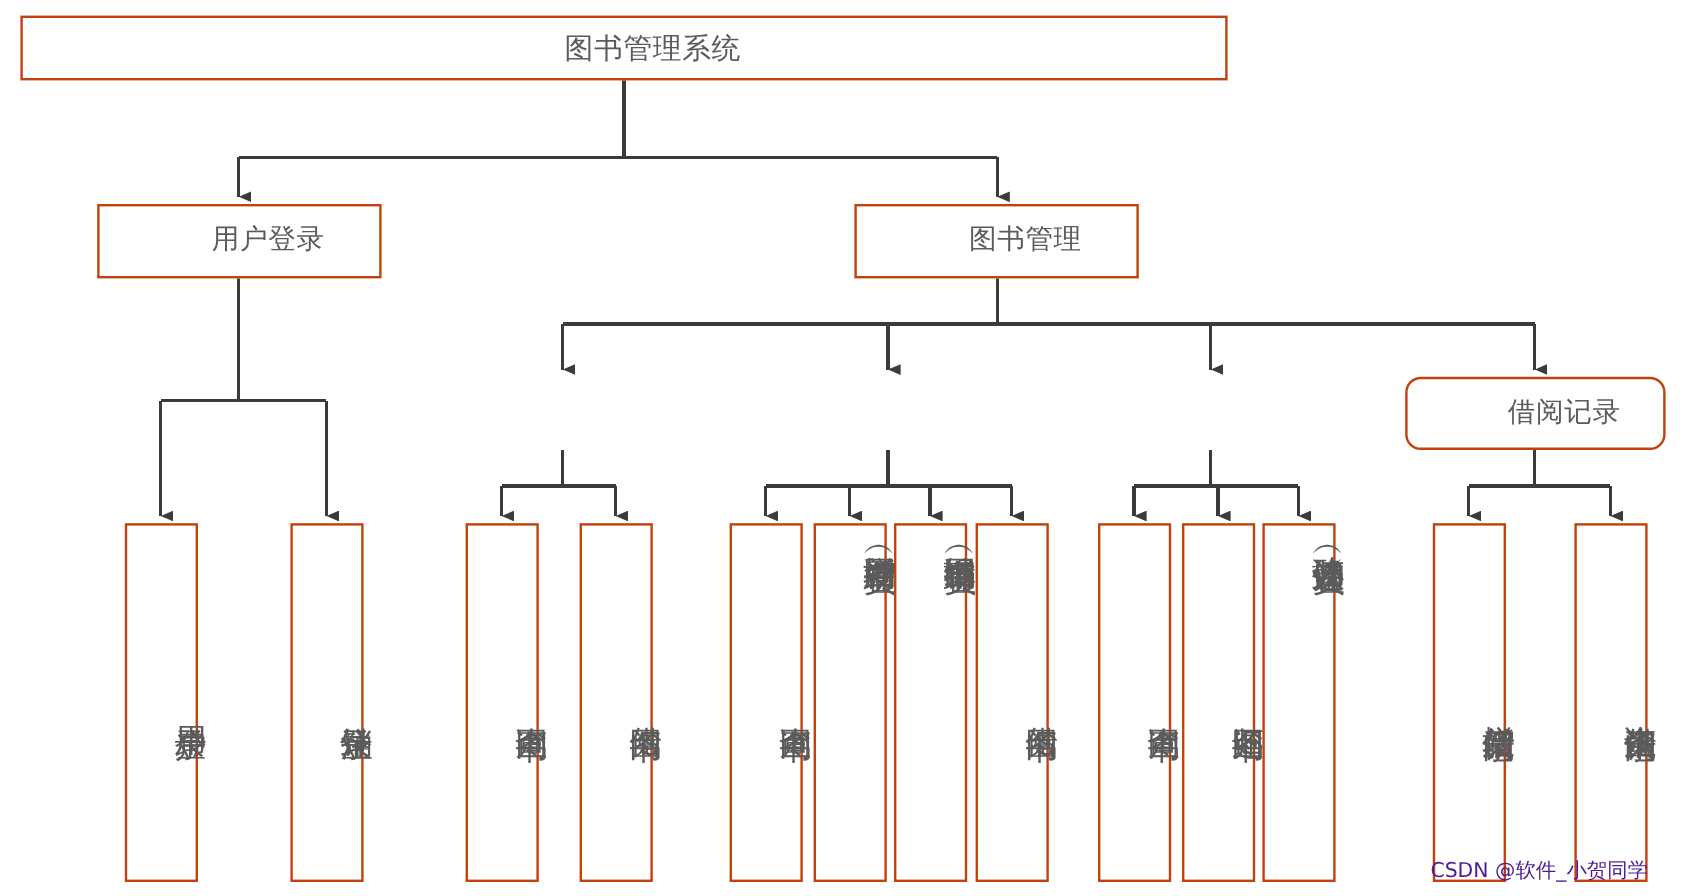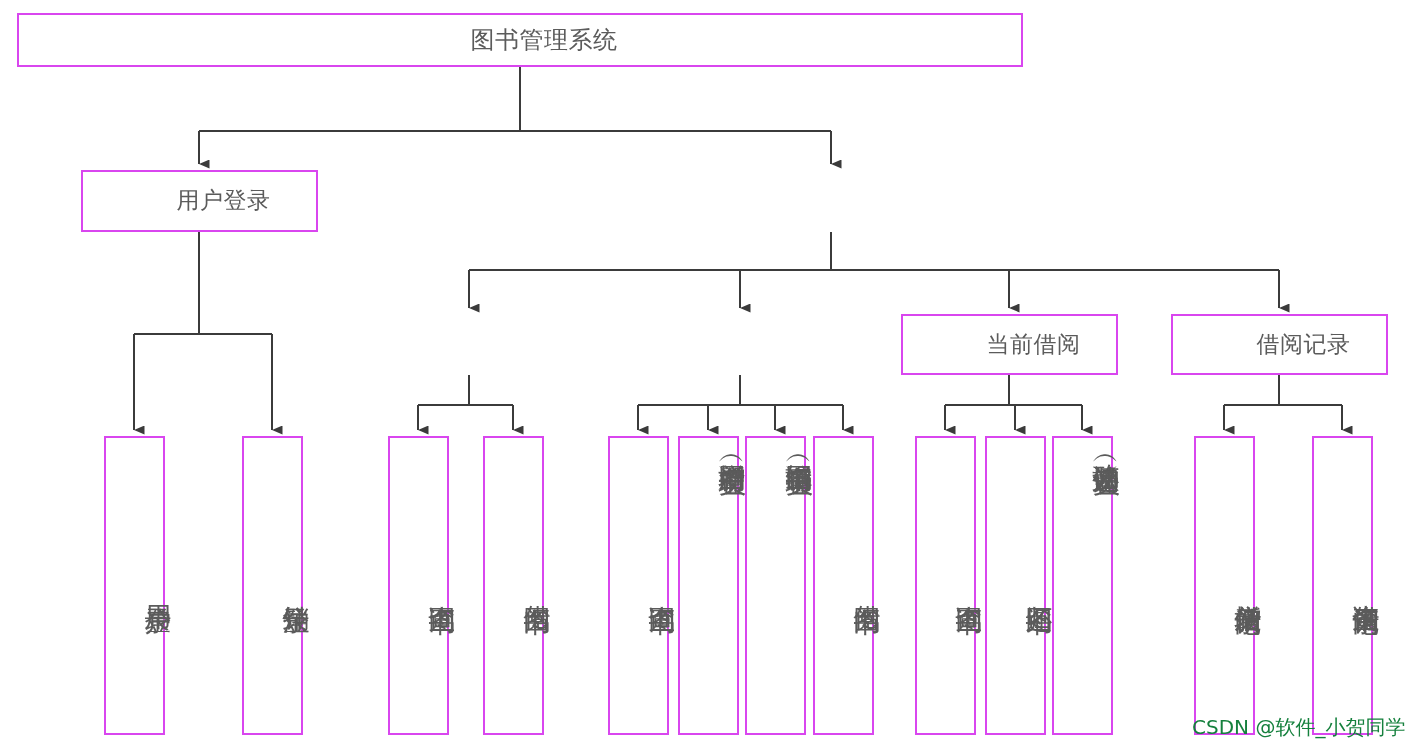--- a/index.html
+++ b/index.html
@@ -23,21 +23,21 @@
     left: 0;
     top: 0;
     width: 1405px;
     height: 747px;
     pointer-events: none;
   }
   .node {
     position: absolute;
     box-sizing: border-box;
     background: #ffffff;
-    border: 2px solid #d946ef;
+    border: 2px solid #c2410c;
     display: flex;
     align-items: center;
     justify-content: center;
     color: #595959;
     z-index: 2;
     padding-left: 48px;
   }
   .node-label {
     color: #5b5b5b;
     line-height: 1.12;
@@ -66,22 +66,22 @@
     white-space: nowrap;
     height: auto;
   }
   
   .node.vert.center {
     align-items: center;
     padding-top: 0;
   }
   .watermark {
     position: absolute;
-    color: #15803d;
-    font-size: 20px;
+    color: #4c1d95;
+    font-size: 17px;
     white-space: nowrap;
     z-index: 3;
     font-family: "DejaVu Sans", "Liberation Sans", sans-serif;
   }
 </style>
 </head>
 <body>
 
 <div id="diagram-root">
 
@@ -137,25 +137,25 @@
     </g>
   </svg>
 
   <div class="node horiz root" style="left:17px; top:13px; width:1006px; height:54px;">
     <span class="node-label">图书管理系统</span>
   </div>
 
   <div class="node horiz" style="left:81px; top:170px; width:237px; height:62px;">
     <span class="node-label">用户登录</span>
   </div>
-
-  <div class="node horiz" style="left:901px; top:314px; width:217px; height:61px;">
-    <span class="node-label">当前借阅</span>
-  </div>
-  <div class="node horiz" style="left:1171px; top:314px; width:217px; height:61px;">
+  <div class="node horiz" style="left:712px; top:170px; width:237px; height:62px;">
+    <span class="node-label">图书管理</span>
+  </div>
+
+  <div class="node horiz" style="left:1171px; top:314px; width:217px; height:61px;border-radius:13px;">
     <span class="node-label">借阅记录</span>
   </div>
 
   <div class="node vert center" style="left:104px; top:436px; width:61px; height:299px;">
     <span class="node-label">用户登录</span>
   </div>
   <div class="node vert center" style="left:242px; top:436px; width:61px; height:299px;">
     <span class="node-label">注销登录</span>
   </div>
 

